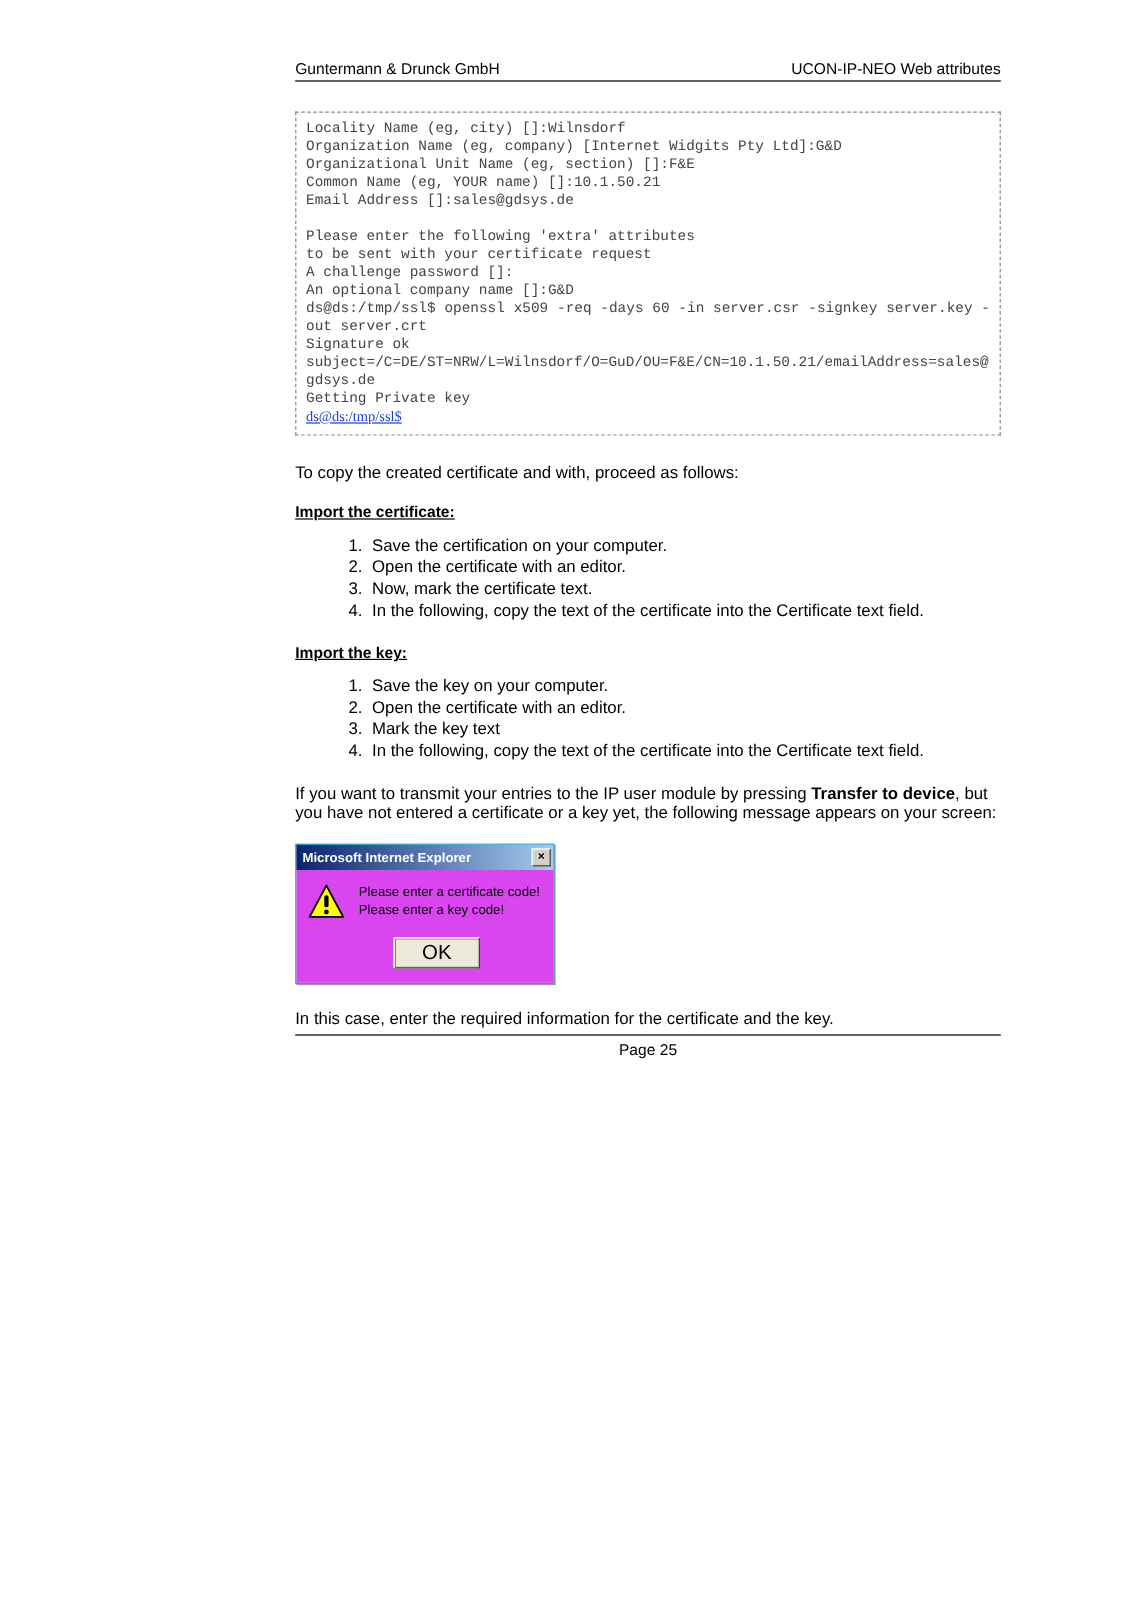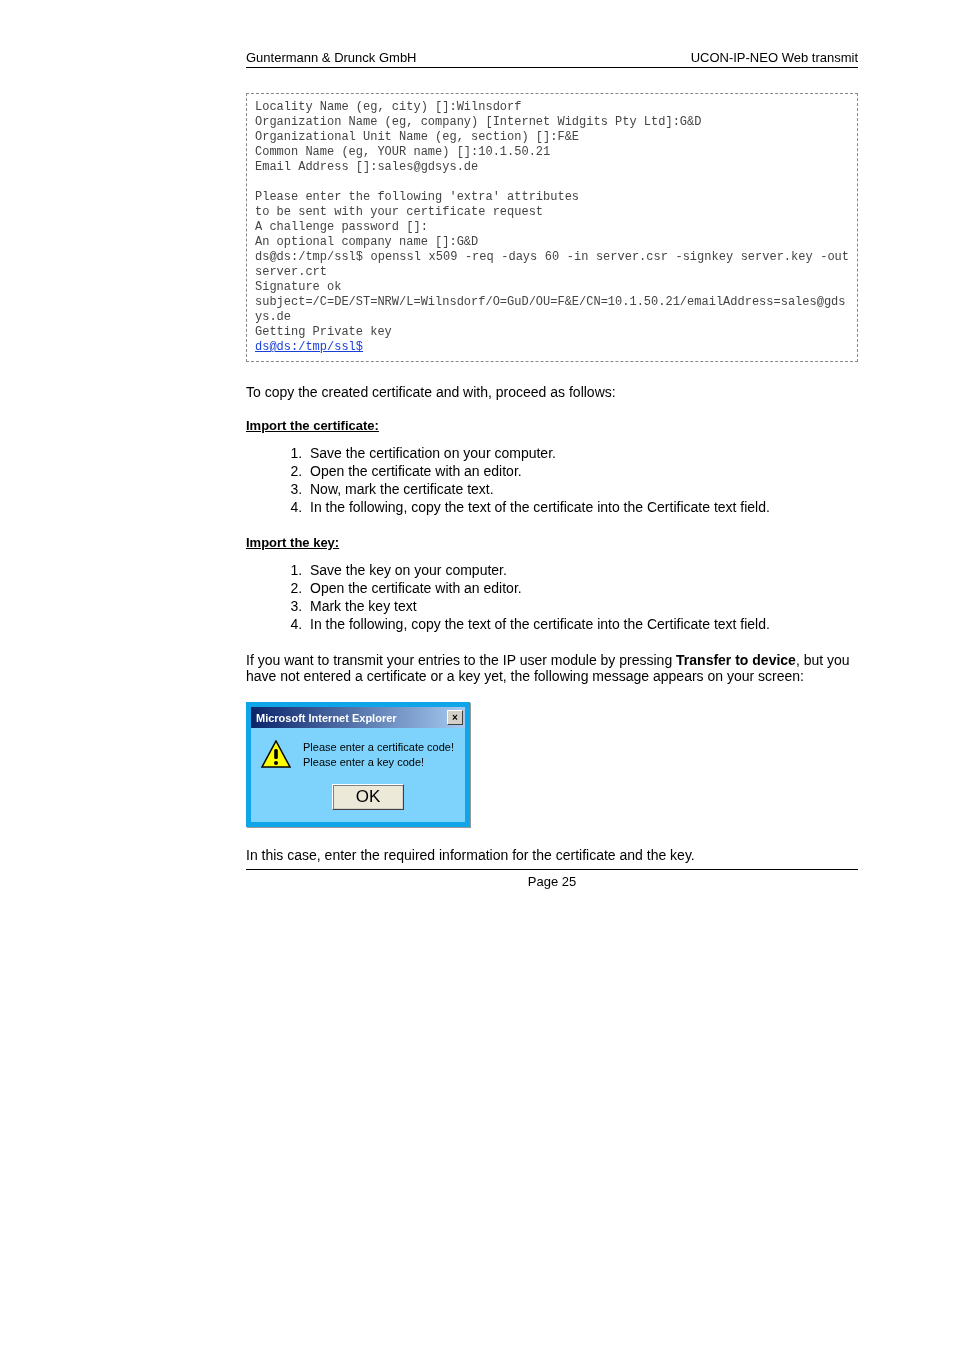--- a/index.html
+++ b/index.html
@@ -8,21 +8,21 @@
     background: #fff;
     font-family: Arial, Helvetica, sans-serif;
     font-size: 14px;
     color: #000;
   }
   .page {
     width: 954px;
     height: 1067px;
     position: relative;
     box-sizing: border-box;
-    padding: 50px 96px 0 246px;
+    padding: 50px 120px 0 246px;
   }
   .header-row {
     display: flex;
     justify-content: space-between;
     font-size: 13px;
     margin-bottom: 2px;
   }
   .header-rule {
     border: 0;
     border-top: 1px solid #000;
@@ -33,38 +33,38 @@
     padding: 6px 8px;
     font-family: "Courier New", Courier, monospace;
     font-size: 12px;
     line-height: 1.25;
     color: #444;
     white-space: pre-wrap;
     word-break: break-all;
     margin-bottom: 22px;
     text-align: justify;
   }
-  .prompt-link { color: #1a3fd6; text-decoration: underline; }
+  .prompt-link { color: #1a3fd6; text-decoration: underline; font-family: Liberation Serif, serif; }
   .para { font-size: 14px; margin: 0 0 18px 0; }
   .section-head {
     font-weight: bold;
     text-decoration: underline;
     margin-bottom: 12px;
     font-size: 13px;
   }
   ol.steps {
     margin: 0 0 20px 0;
     padding-left: 60px;
     font-size: 14px;
   }
   ol.steps li { margin-bottom: 2px; padding-left: 4px; }
   .bold { font-weight: bold; }
   .dialog {
     width: 214px;
-    border: 5px solid #0ea5e9;
+    border: 1px solid #0ea5e9;
     margin: 0 0 20px 0;
     font-family: Tahoma, Arial, sans-serif;
     box-shadow: 1px 1px 0 #999;
   }
   .dialog-title {
     background: linear-gradient(to right, #0a246a, #a6caf0);
     color: #fff;
     font-size: 11px;
     font-weight: bold;
     padding: 3px 2px 3px 5px;
@@ -80,21 +80,21 @@
     border-bottom-color: #404040;
     color: #000;
     font-size: 10px;
     font-weight: bold;
     display: flex;
     align-items: center;
     justify-content: center;
     line-height: 1;
   }
   .dialog-body {
-    background: #7dd3fc;
+    background: #d946ef;
     padding: 12px 10px 12px 10px;
   }
   .dialog-content {
     display: flex;
     gap: 12px;
     align-items: flex-start;
     margin-bottom: 14px;
   }
   .dialog-icon svg { display: block; }
   .dialog-text { font-size: 11px; line-height: 1.35; }
@@ -117,21 +117,21 @@
   }
   .footer-text { text-align: center; font-size: 13px; }
 </style>
 </head>
 <body>
 
 <div class="page">
 
   <div class="header-row">
     <span>Guntermann &amp; Drunck GmbH</span>
-    <span>UCON-IP-NEO Web transmit</span>
+    <span>UCON-IP-NEO Web attributes</span>
   </div>
   <hr class="header-rule">
 
   <div class="terminal"><span>Locality Name (eg, city) []:Wilnsdorf</span>
 <span>Organization Name (eg, company) [Internet Widgits Pty Ltd]:G&amp;D</span>
 <span>Organizational Unit Name (eg, section) []:F&amp;E</span>
 <span>Common Name (eg, YOUR name) []:10.1.50.21</span>
 <span>Email Address []:sales@gdsys.de</span>
 <span></span>
 <span>Please enter the following 'extra' attributes</span>

